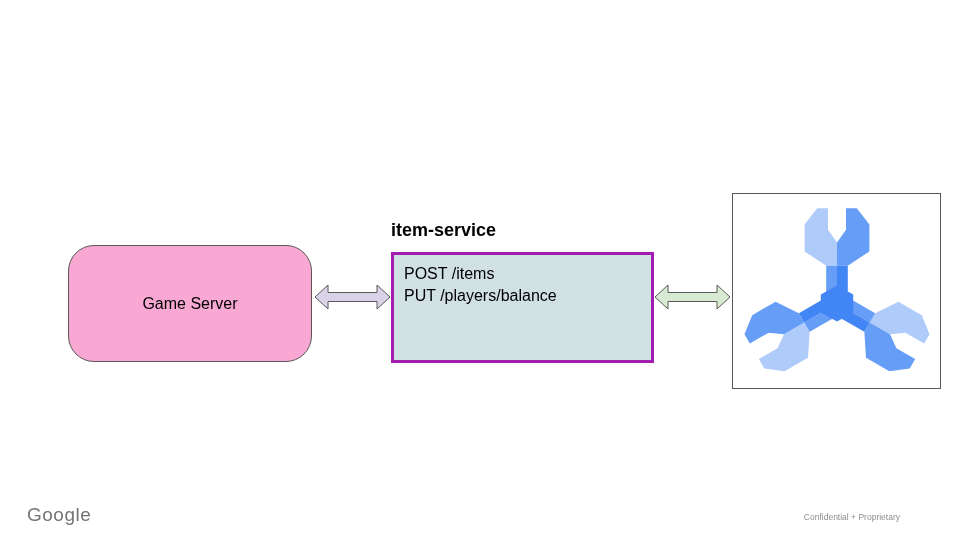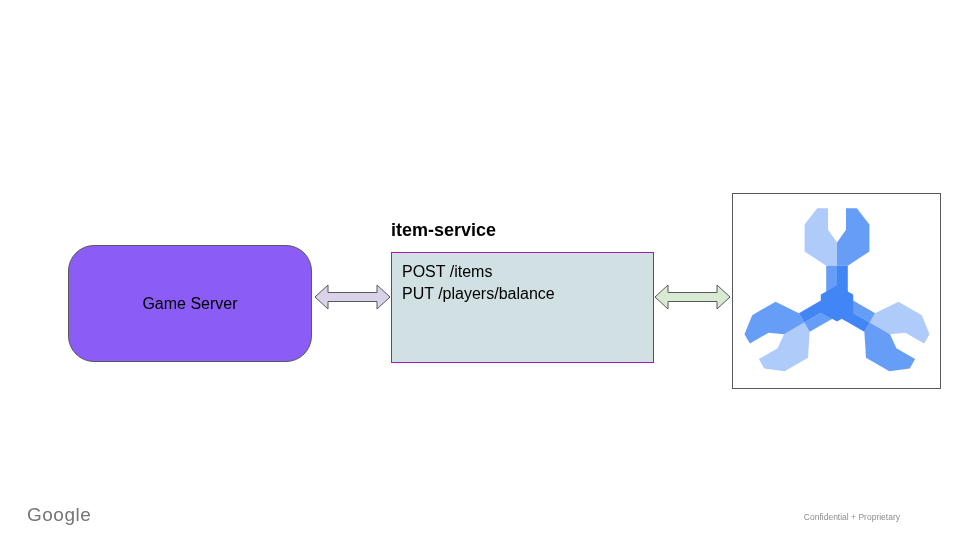--- a/index.html
+++ b/index.html
@@ -7,33 +7,33 @@
     width: 960px; height: 540px;
     background: #ffffff;
     font-family: "Liberation Sans", sans-serif;
     position: relative; overflow: hidden;
   }
   .slide { position: absolute; left: 0; top: 0; width: 960px; height: 540px; background: #ffffff; }
   .shape { position: absolute; box-sizing: border-box; }
 
   .game-server {
     left: 68px; top: 245px; width: 244px; height: 117px;
-    background: #8b5cf6; border: 1px solid #595959; border-radius: 26px;
+    background: #f9a8d4; border: 1px solid #595959; border-radius: 26px;
     display: flex; align-items: center; justify-content: center;
     font-size: 16px; color: #000000;
   }
 
   .svc-title {
     left: 391px; top: 220px; width: 263px; height: 24px;
     text-align: left; font-weight: bold; font-size: 18px; color: #000000;
   }
 
   .svc-box {
     left: 391px; top: 252px; width: 263px; height: 111px;
-    background: #d0e0e3; border: 1px solid #a21caf;
+    background: #d0e0e3; border: 3px solid #a21caf;
     padding: 8px 0 0 10px; font-size: 16px; line-height: 22px; color: #000000;
   }
   .svc-box .endpoint { white-space: nowrap; }
 
   .arrow { position: absolute; width: 77px; height: 26px; }
   .arrow-left  { left: 314px; top: 284px; }
   .arrow-right { left: 654px; top: 284px; }
 
   .spanner-box {
     left: 732px; top: 193px; width: 209px; height: 196px;

